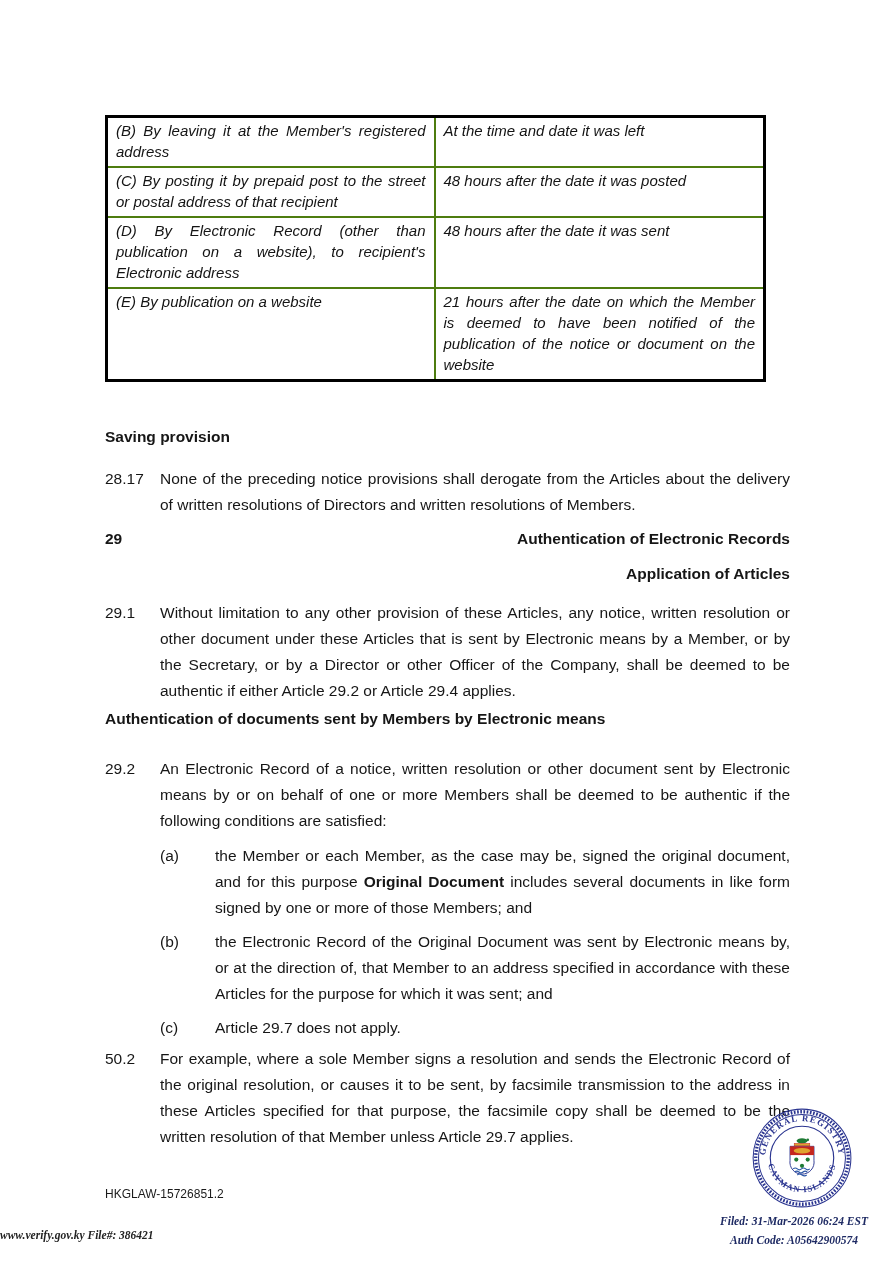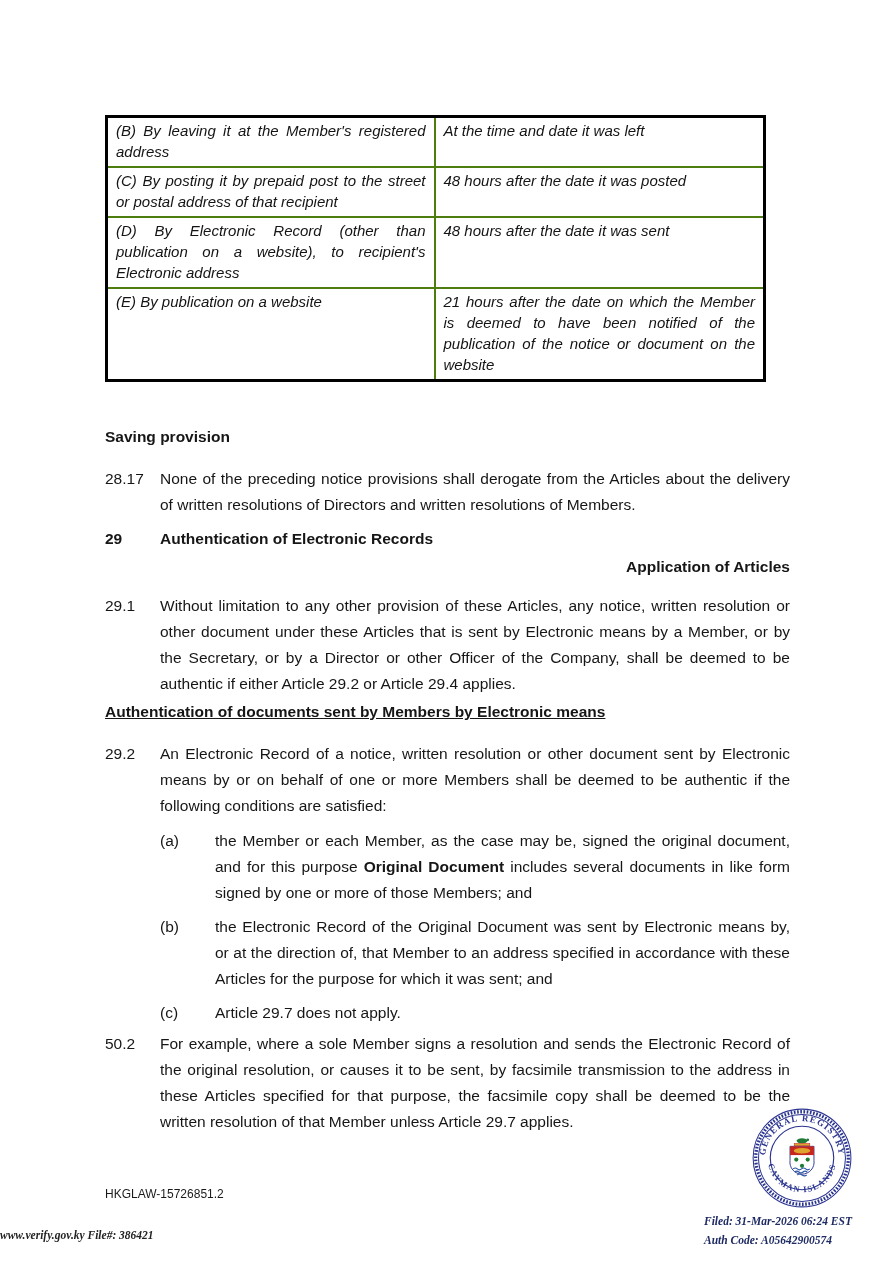--- a/index.html
+++ b/index.html
@@ -22,48 +22,48 @@
     font-style:italic;
   }
   table.notice-table col.c1{width:328px;}
   table.notice-table col.c2{width:330px;}
 
   
   .doc-heading{
     font-weight:bold;font-size:15.5px;line-height:26px;margin:0 0 16px 0;
   }
   .numbered-heading{
-    display:flex;font-weight:bold;font-size:15.5px;line-height:26px;margin:0 0 2px 0;
+    display:flex;font-weight:bold;font-size:15.5px;line-height:26px;margin:0 0 9px 0;justify-content:space-between;
   }
   .numbered-heading .num{flex:0 0 55px;}
   .clause{display:flex;font-size:15.5px;line-height:26px;margin:0;}
   .clause .num{flex:0 0 55px;}
   .clause .body{flex:1;text-align:justify;}
   .subitem{display:flex;font-size:15.5px;line-height:26px;margin:0 0 0 55px;}
   .subitem .label{flex:0 0 55px;}
   .subitem .body{flex:1;text-align:justify;}
   .mb8{margin-bottom:8px;}
   .mb9{margin-bottom:9px;}
   .mb13{margin-bottom:13px;text-align:right;}
-  .mb14{margin-bottom:16px;text-decoration:underline;}
+  .mb14{margin-bottom:24px;}
   .mb2{margin-bottom:2px;}
   .mb5{margin-bottom:5px;}
   .bold{font-weight:bold;}
 
   
   .doc-ref{
     position:absolute;left:105px;top:1187px;font-size:12px;color:#1a1a1a;
   }
   .verify-line{
     position:absolute;left:0;right:0;top:1229px;text-align:left;
     font-family:"Liberation Serif","DejaVu Serif",serif;font-style:italic;
     font-weight:600;font-size:11.5px;color:#222;
   }
   .filed-box{
-    position:absolute;top:1212px;right:8px;width:180px;
+    position:absolute;top:1212px;right:8px;width:180px;text-align:center;
     font-family:"Liberation Serif","DejaVu Serif",serif;font-style:italic;
     font-weight:700;font-size:11.5px;line-height:19px;color:#1e2a63;
   }
   .seal{position:absolute;left:750px;top:1106px;width:104px;height:104px;}
 </style>
 </head>
 <body>
 
 <div class="page">
   <div class="content">

